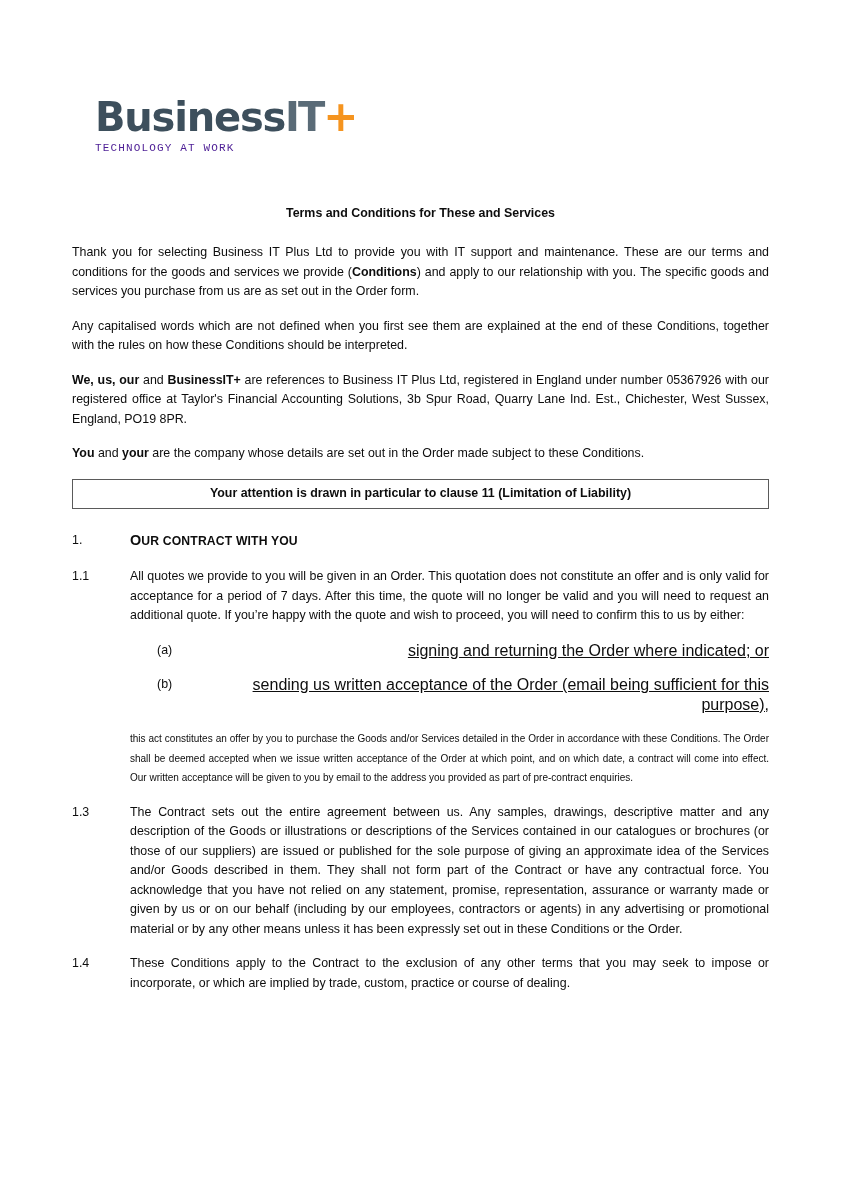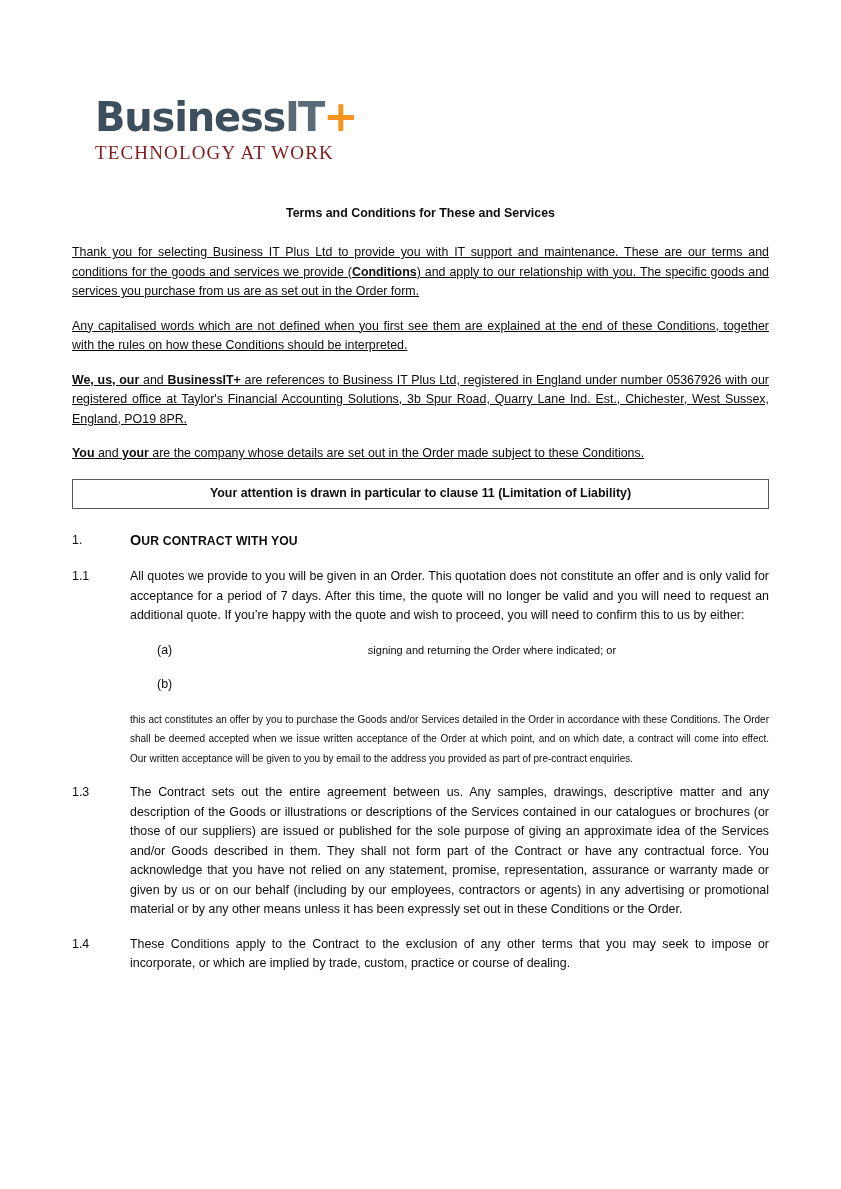--- a/index.html
+++ b/index.html
@@ -41,23 +41,23 @@
     white-space: nowrap;
   }
   .logo-business { color: #3d4f5c; }
   .logo-it { color: #5a6b77; letter-spacing: -2px; }
   .logo-plus {
     color: #f5941f;
     font-size: 42px;
     letter-spacing: -1px;
   }
   .logo-tagline {
-    font-family: Liberation Serif, serif;
-    color: #7f1d1d;
-    font-size: 19px;
+    font-family: Liberation Mono, monospace;
+    color: #4c1d95;
+    font-size: 11px;
     letter-spacing: 1.15px;
     margin-top: 3px;
     white-space: nowrap;
   }
 
   
   .doc {
     position: absolute;
     left: 72px;
     top: 205px;
@@ -72,21 +72,20 @@
     margin: 0 0 22px 0;
   }
 
   p.para {
     margin: 0 0 15px 0;
     font-size: 12.4px;
     line-height: 19.5px;
     text-align: justify;
     text-justify: inter-word;
     hyphens: none;
-    text-decoration: underline;
   }
 
   .attention-box {
     border: 1px solid #5a5a5a;
     padding: 5px 8px 6px 8px;
     margin: 7px 0 22px 0;
     text-align: center;
     font-weight: bold;
     font-size: 12.4px;
     line-height: 17px;
@@ -139,23 +138,24 @@
     padding-left: 85px;
   }
   .sub-item .letter {
     width: 58px;
     flex: 0 0 58px;
     font-size: 12.4px;
     line-height: 19.5px;
   }
   .sub-item .sub-text {
     flex: 1 1 auto;
-    font-size: 11px;
-    line-height: 19.5px;
-    text-align: center;
+    font-size: 16px;
+    line-height: 19.5px;
+    text-align: right;
+    text-decoration: underline;
   }
 
   .continuation {
     padding-left: 58px;
     font-size: 10px;
     line-height: 19.5px;
     text-align: justify;
     text-justify: inter-word;
     margin: 0 0 15px 0;
   }
@@ -197,20 +197,21 @@
           <div class="num">1.1</div>
           <div class="body"><span>All quotes we provide to you will be given in an Order. This quotation does not constitute an offer and is only valid for acceptance for a period of 7 days. After this time, the quote will no longer be valid and you will need to request an additional quote. If you’re happy with the quote and wish to proceed, you will need to confirm this to us by either:</span></div>
         </div>
         <div class="sub-list">
           <div class="sub-item">
             <div class="letter">(a)</div>
             <div class="sub-text">signing and returning the Order where indicated; or</div>
           </div>
           <div class="sub-item">
             <div class="letter">(b)</div>
+            <div class="sub-text">sending us written acceptance of the Order (email being sufficient for this purpose),</div>
           </div>
         </div>
         <div class="continuation">this act constitutes an offer by you to purchase the Goods and/or Services detailed in the Order in accordance with these Conditions. The Order shall be deemed accepted when we issue written acceptance of the Order at which point, and on which date, a contract will come into effect.  Our written acceptance will be given to you by email to the address you provided as part of pre-contract enquiries.</div>
         <div class="clause">
           <div class="num">1.3</div>
           <div class="body"><span>The Contract sets out the entire agreement between us. Any samples, drawings, descriptive matter and any description of the Goods or illustrations or descriptions of the Services contained in our catalogues or brochures (or those of our suppliers) are issued or published for the sole purpose of giving an approximate idea of the Services and/or Goods described in them. They shall not form part of the Contract or have any contractual force. You acknowledge that you have not relied on any statement, promise, representation, assurance or warranty made or given by us or on our behalf (including by our employees, contractors or agents) in any advertising or promotional material or by any other means unless it has been expressly set out in these Conditions or the Order.</span></div>
         </div>
         <div class="clause">
           <div class="num">1.4</div>
           <div class="body"><span>These Conditions apply to the Contract to the exclusion of any other terms that you may seek to impose or incorporate, or which are implied by trade, custom, practice or course of dealing.</span></div>

